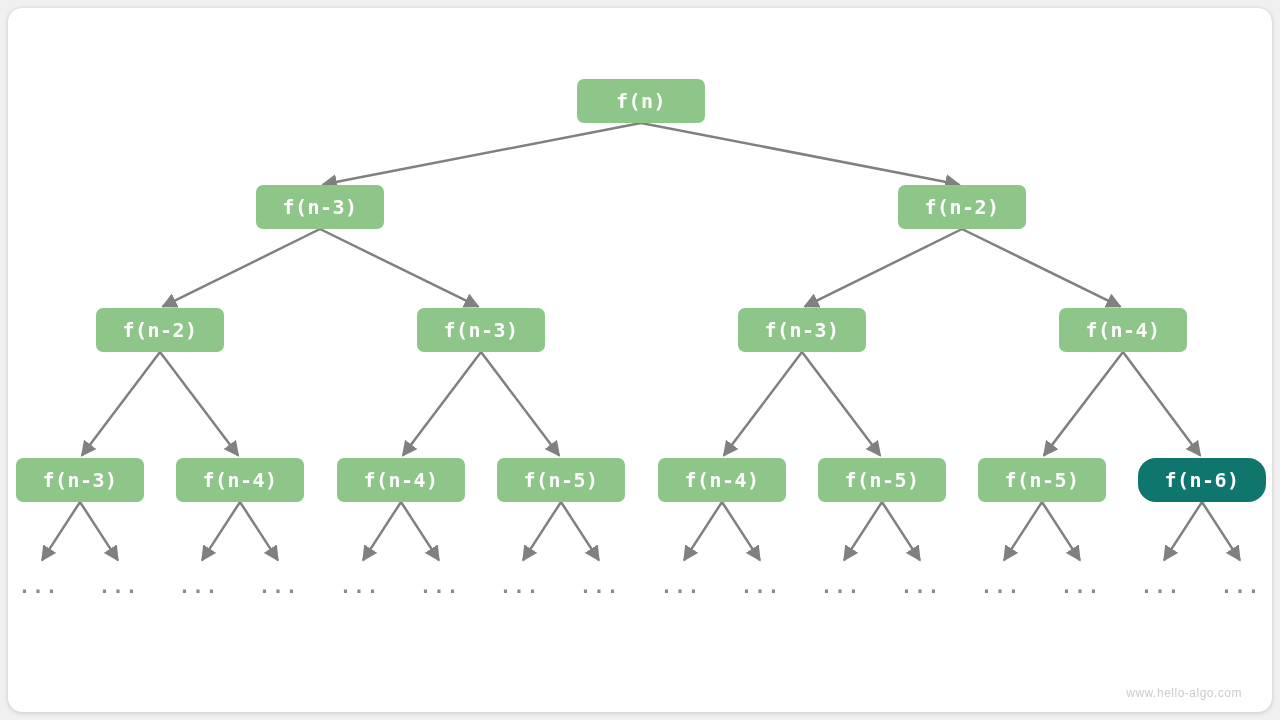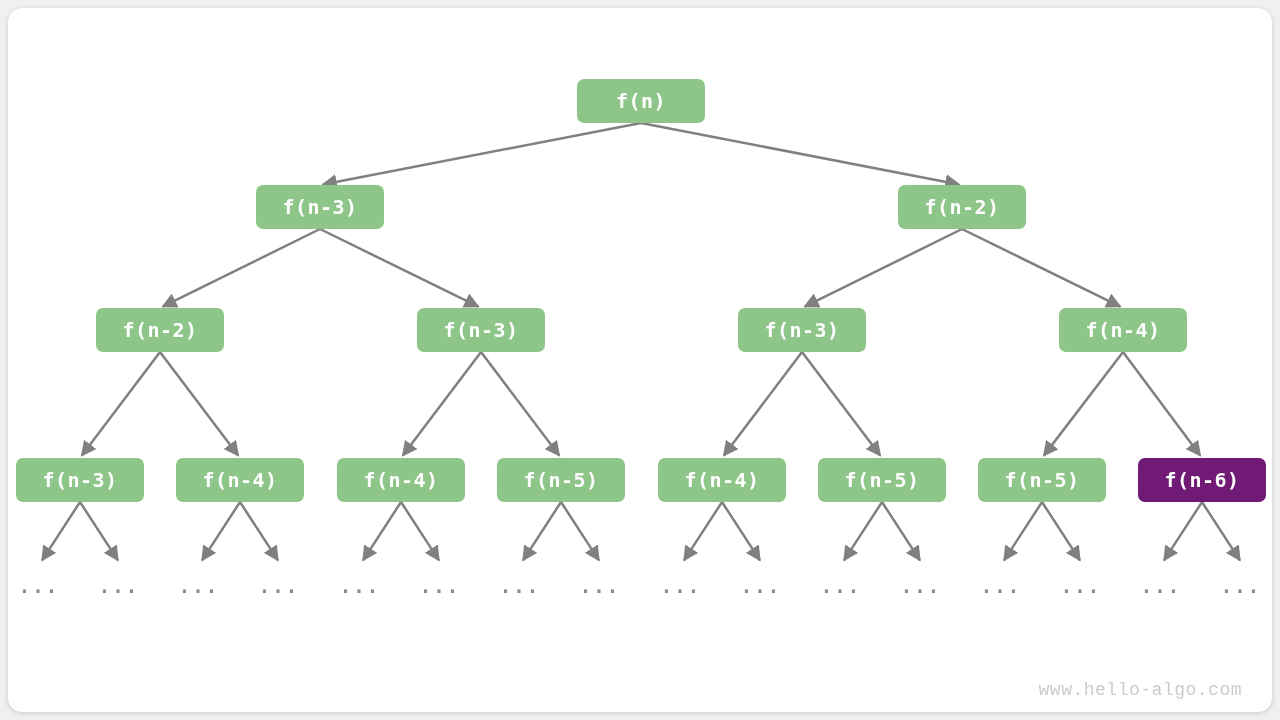--- a/index.html
+++ b/index.html
@@ -57,22 +57,22 @@
     font-weight: bold;
     letter-spacing: 2px;
     transform: translate(-50%, -50%);
     white-space: nowrap;
   }
   #watermark {
     position: absolute;
     right: 38px;
     bottom: 20px;
     color: #cccccc;
-    font-family: Liberation Mono, monospace;
-    font-size: 18px;
+    font-family: Liberation Sans, sans-serif;
+    font-size: 12px;
     letter-spacing: 0.5px;
     margin-left: 19px;
   }
 </style>
 </head>
 <body>
 
 <div id="canvas">
   <div id="card"></div>
 
@@ -126,21 +126,21 @@
       <div class="node" style="left: 417px; top: 308px; width: 128px; height: 44px; background: rgb(142, 198, 138); color: rgb(255, 255, 255);">f(n-3)</div>
       <div class="node" style="left: 738px; top: 308px; width: 128px; height: 44px; background: rgb(142, 198, 138); color: rgb(255, 255, 255);">f(n-3)</div>
       <div class="node" style="left: 1059px; top: 308px; width: 128px; height: 44px; background: rgb(142, 198, 138); color: rgb(255, 255, 255);">f(n-4)</div>
       <div class="node" style="left: 16px; top: 458px; width: 128px; height: 44px; background: rgb(142, 198, 138); color: rgb(255, 255, 255);">f(n-3)</div>
       <div class="node" style="left: 176px; top: 458px; width: 128px; height: 44px; background: rgb(142, 198, 138); color: rgb(255, 255, 255);">f(n-4)</div>
       <div class="node" style="left: 337px; top: 458px; width: 128px; height: 44px; background: rgb(142, 198, 138); color: rgb(255, 255, 255);">f(n-4)</div>
       <div class="node" style="left: 497px; top: 458px; width: 128px; height: 44px; background: rgb(142, 198, 138); color: rgb(255, 255, 255);">f(n-5)</div>
       <div class="node" style="left: 658px; top: 458px; width: 128px; height: 44px; background: rgb(142, 198, 138); color: rgb(255, 255, 255);">f(n-4)</div>
       <div class="node" style="left: 818px; top: 458px; width: 128px; height: 44px; background: rgb(142, 198, 138); color: rgb(255, 255, 255);">f(n-5)</div>
       <div class="node" style="left: 978px; top: 458px; width: 128px; height: 44px; background: rgb(142, 198, 138); color: rgb(255, 255, 255);">f(n-5)</div>
-      <div class="node" style="left: 1138px; top: 458px; width: 128px; height: 44px; background: #701a75; color: rgb(255, 255, 255);">f(n-6)</div>
+      <div class="node" style="left: 1138px; top: 458px; width: 128px; height: 44px; background: #0f766e; color: rgb(255, 255, 255); border-radius: 18px;">f(n-6)</div>
     </div>
   <div id="ellipsis-layer">
       <div class="ellipsis" style="left: 39px; top: 586px; color: rgb(138, 138, 138);">...</div>
       <div class="ellipsis" style="left: 119px; top: 586px; color: rgb(138, 138, 138);">...</div>
       <div class="ellipsis" style="left: 199px; top: 586px; color: rgb(138, 138, 138);">...</div>
       <div class="ellipsis" style="left: 279px; top: 586px; color: rgb(138, 138, 138);">...</div>
       <div class="ellipsis" style="left: 360px; top: 586px; color: rgb(138, 138, 138);">...</div>
       <div class="ellipsis" style="left: 440px; top: 586px; color: rgb(138, 138, 138);">...</div>
       <div class="ellipsis" style="left: 520px; top: 586px; color: rgb(138, 138, 138);">...</div>
       <div class="ellipsis" style="left: 600px; top: 586px; color: rgb(138, 138, 138);">...</div>

